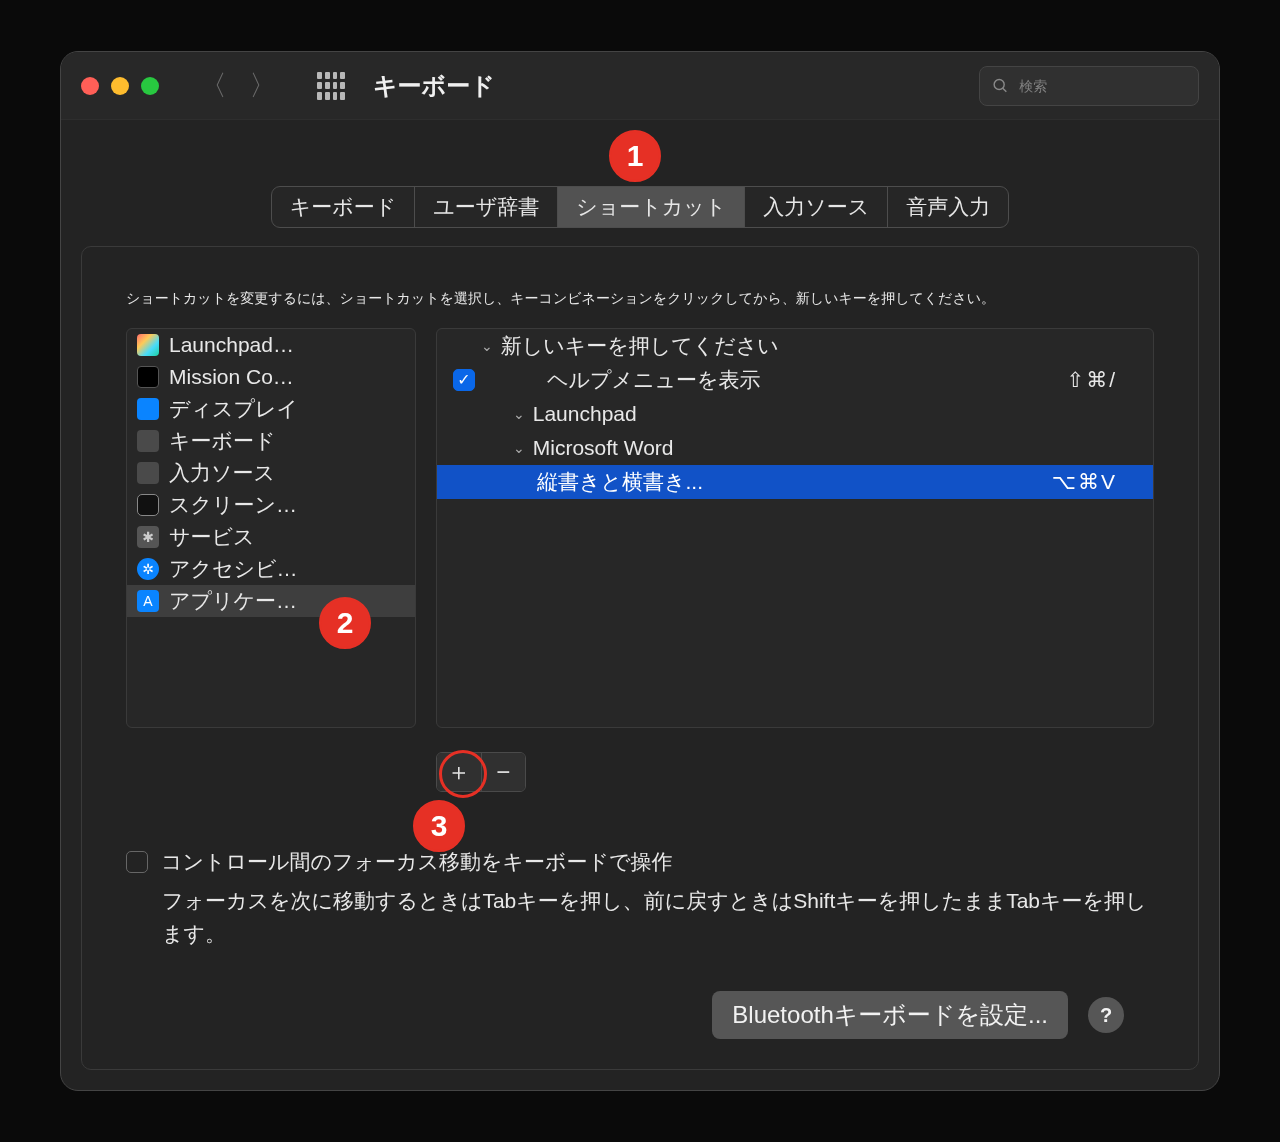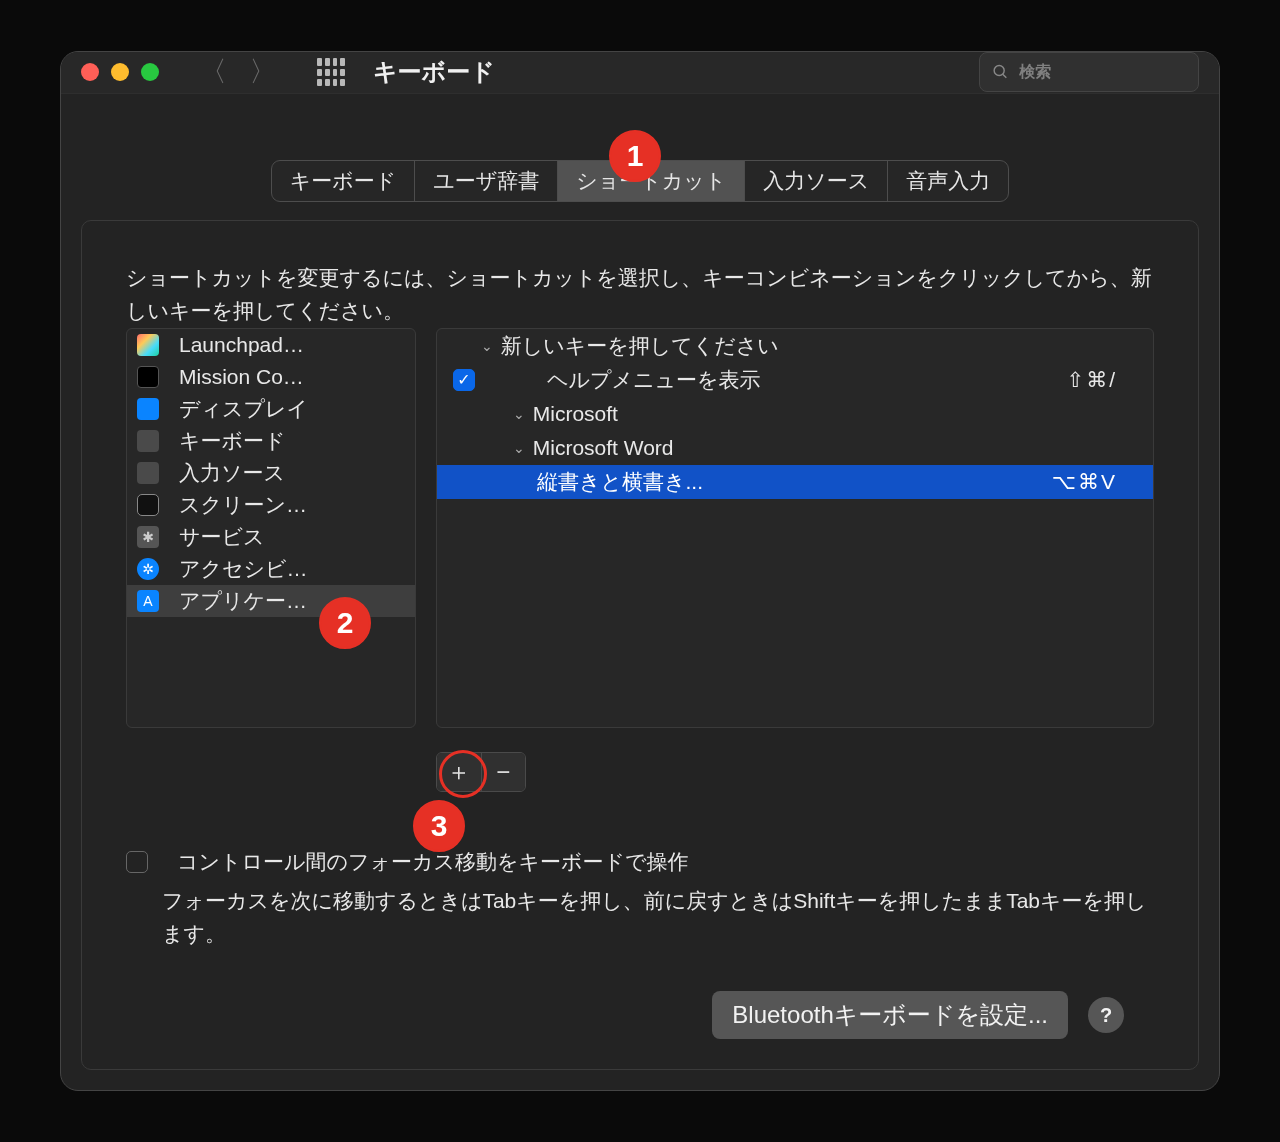--- a/index.html
+++ b/index.html
@@ -49,21 +49,21 @@
   .search {
     margin-left:auto;
     display:flex; align-items:center;
     background:#303030; border:1px solid #444; border-radius:8px;
     height:40px; width:220px; padding:0 12px;
     color:#888;
   }
   .search svg { width:20px; height:20px; margin-right:10px; }
   .search input {
     background:transparent; border:none; outline:none;
-    color:#e0e0e0; font-size:16px; width:100%;font-weight:bold;
+    color:#e0e0e0; font-size:14px; width:100%;
   }
   .search input::placeholder { color:#808080; }
 
   .content { flex:1; position:relative; padding: 0 10px 20px; }
 
   .tabbar { display:flex; justify-content:center; margin-top:66px; }
   .tabs {
     display:flex; border:1px solid #4d4d4d; border-radius:9px; overflow:hidden;
     background:#262626;
   }
@@ -71,30 +71,30 @@
     padding: 6px 18px; font-size:21px; color:#e6e6e6;
     cursor:pointer; border-right:1px solid #4d4d4d;
   }
   .tab:last-child { border-right:none; }
   .tab.active { background:#525252; }
 
   .panel {
     margin: 18px 10px 0; padding: 40px 44px 30px;
     border:1px solid #3a3a3a; border-radius:10px;
   }
-  .instruct { font-size:21px; line-height:1.6; }
+  .instruct { font-size:14px; line-height:1.6; margin-bottom:18px; }
 
   .lists { display:flex; gap:20px; }
   .sidebar-list {
     width: 290px; height: 400px;
     background:#272727; border:1px solid #3a3a3a; border-radius:6px;
     overflow:hidden; font-size:21px;
   }
   .sb-row {
-    display:flex; align-items:center; gap:20px;
+    display:flex; align-items:center; gap:10px;
     height:32px; padding: 0 10px;
     cursor:pointer;
   }
   .sb-row.selected { background:#3e3e3e; }
   .sb-icon {
     width:22px; height:22px; border-radius:4px;
     display:flex; align-items:center; justify-content:center;
     font-size:14px; color:#fff; flex-shrink:0;
   }
   .icon-launchpad { background: linear-gradient(135deg,#ff6b6b,#feca57,#48dbfb,#1dd1a1); }
@@ -138,21 +138,21 @@
     width: 90px;
   }
   .addremove button {
     flex:1; height:38px; background:#303030; border:none;
     color:#e0e0e0; font-size:24px; font-weight:300;
     cursor:pointer;
   }
   .addremove button + button { border-left:1px solid #4a4a4a; }
 
   .focus-row {
-    display:flex; align-items:center; gap:29px;
+    display:flex; align-items:center; gap:13px;
     margin: 56px 0 8px; font-size:21px;
   }
   .focus-row .checkbox { margin-right:0; }
   .focus-help { font-size:21px; margin-left:36px; line-height:1.6; }
 
   .footer {
     display:flex; justify-content:flex-end; align-items:center;
     gap:20px; padding: 0 30px 0 0; margin-top:40px;
   }
   .bt-btn {
@@ -287,21 +287,21 @@
               <span class="sc-label">新しいキーを押してください</span>
             </div>
             <div class="sc-row item" style="padding-left: 16px;">
               <span class="checkbox checked">✓</span>
               <span style="width: 56px;"></span>
               <span class="sc-label">ヘルプメニューを表示</span>
               <span class="sc-keys">⇧⌘/</span>
             </div>
             <div class="sc-row sub">
               <span class="chev">⌄</span>
-              <span class="sc-label">Microsoft</span>
+              <span class="sc-label">Launchpad</span>
             </div>
             <div class="sc-row sub">
               <span class="chev">⌄</span>
               <span class="sc-label">Microsoft Word</span>
             </div>
             <div class="sc-row item selected">
               <span class="sc-label">縦書きと横書き...</span>
               <span class="sc-keys">⌥⌘V</span>
             </div>
           </div>

